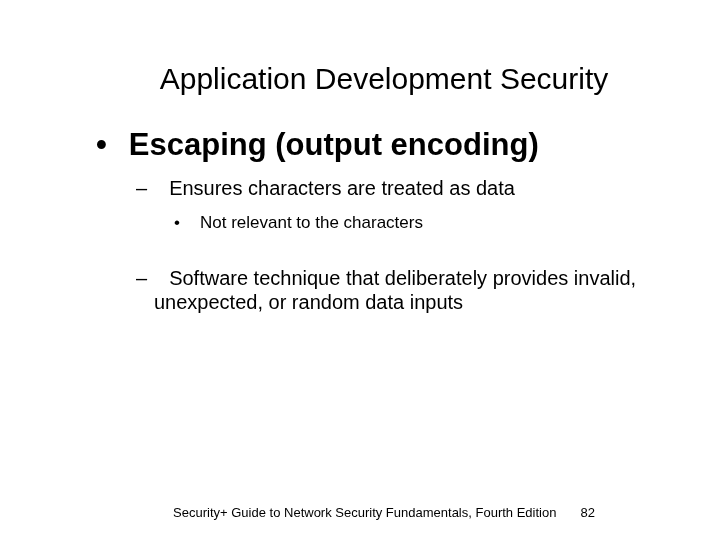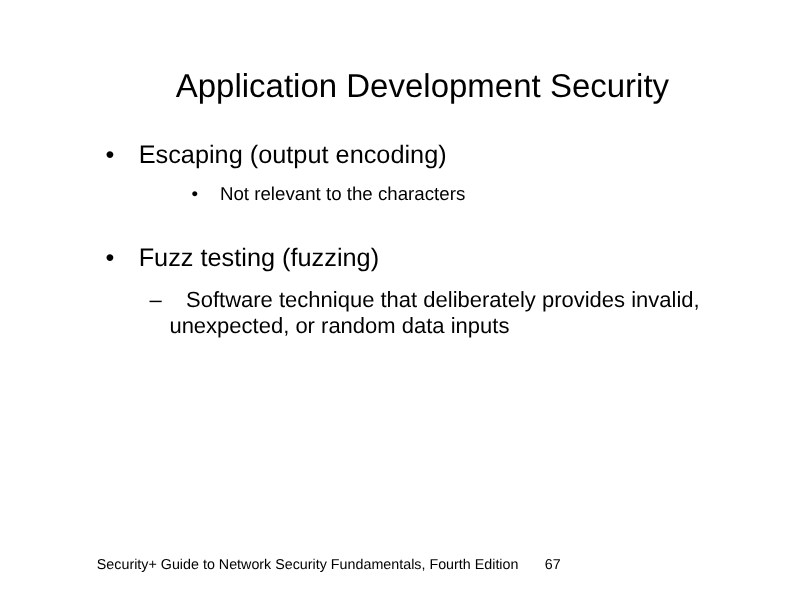--- a/index.html
+++ b/index.html
@@ -20,25 +20,26 @@
       text-align: center;
       font-size: 30px;
       font-weight: normal;
       line-height: 1.25;
       margin-bottom: 28px;
     }
     .content {
       padding-left: 8px;
     }
     .bullet-l1 {
-      font-size: 23px;
+      font-size: 31px;
       margin-bottom: 6px;
       padding-left: 18px;
       text-indent: -18px;
       line-height: 1.25;
+      font-weight: bold;
     }
     .bullet-l1::before {
       content: "•";
       margin-right: 10px;
     }
     .bullet-l2 {
       font-size: 20px;
       margin-bottom: 4px;
       padding-left: 58px;
       text-indent: -18px;
@@ -61,36 +62,36 @@
     }
     .spacer {
       height: 8px;
     }
     .footer {
       position: absolute;
       bottom: 20px;
       left: 40px;
       right: 40px;
       display: flex;
-      justify-content: flex-start;
+      justify-content: center;
       font-size: 13px;
       color: #000000;
     }
   </style>
 </head>
 <body>
 
 <div class="title">
   <span>Application Development Security</span><br>
 </div>
 
 <div class="content">
   <div class="bullet-l1"><span>Escaping (output encoding)</span></div>
+  <div class="bullet-l2"><span>Ensures characters are treated as data</span></div>
   <div class="bullet-l3"><span>Not relevant to the characters</span></div>
   <div class="spacer"></div>
-  <div class="bullet-l1"><span>Fuzz testing (fuzzing)</span></div>
   <div class="bullet-l2"><span>Software technique that deliberately provides invalid, unexpected, or random data inputs</span></div>
 </div>
 
 <div class="footer">
   <span>Security+ Guide to Network Security Fundamentals, Fourth Edition</span>
-  <span>67</span>
+  <span>82</span>
 </div>
 
 </body></html>

